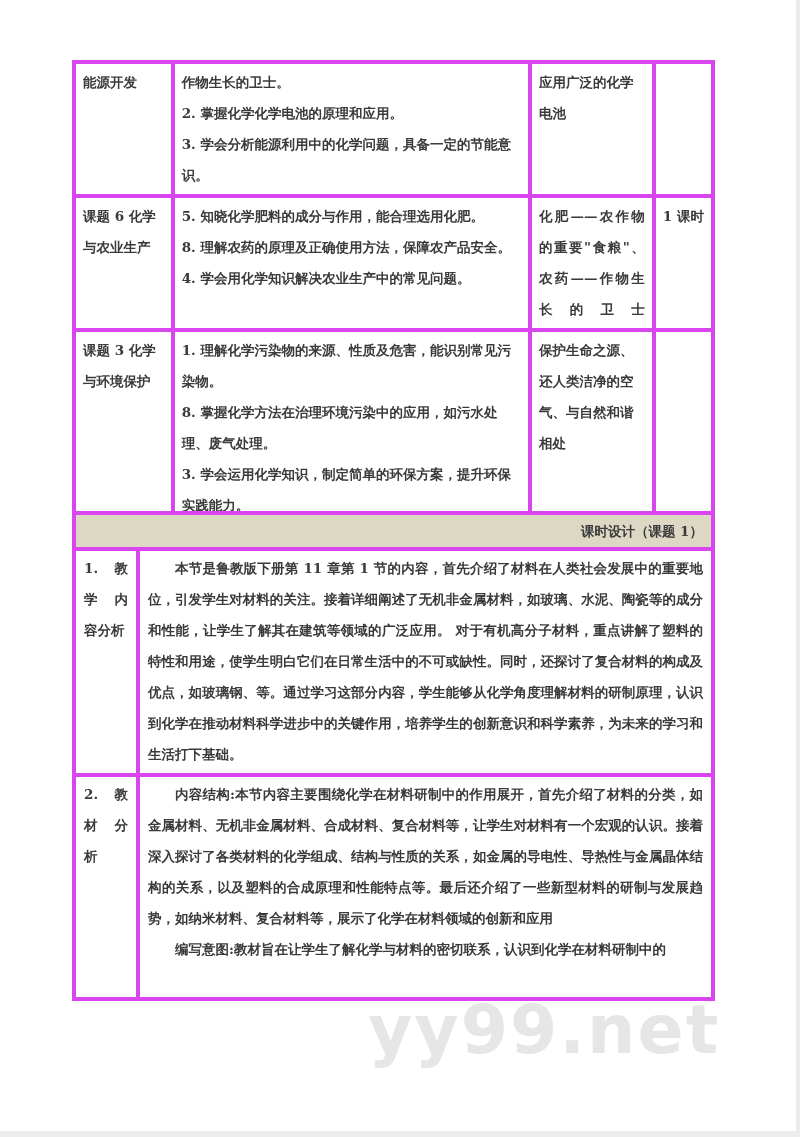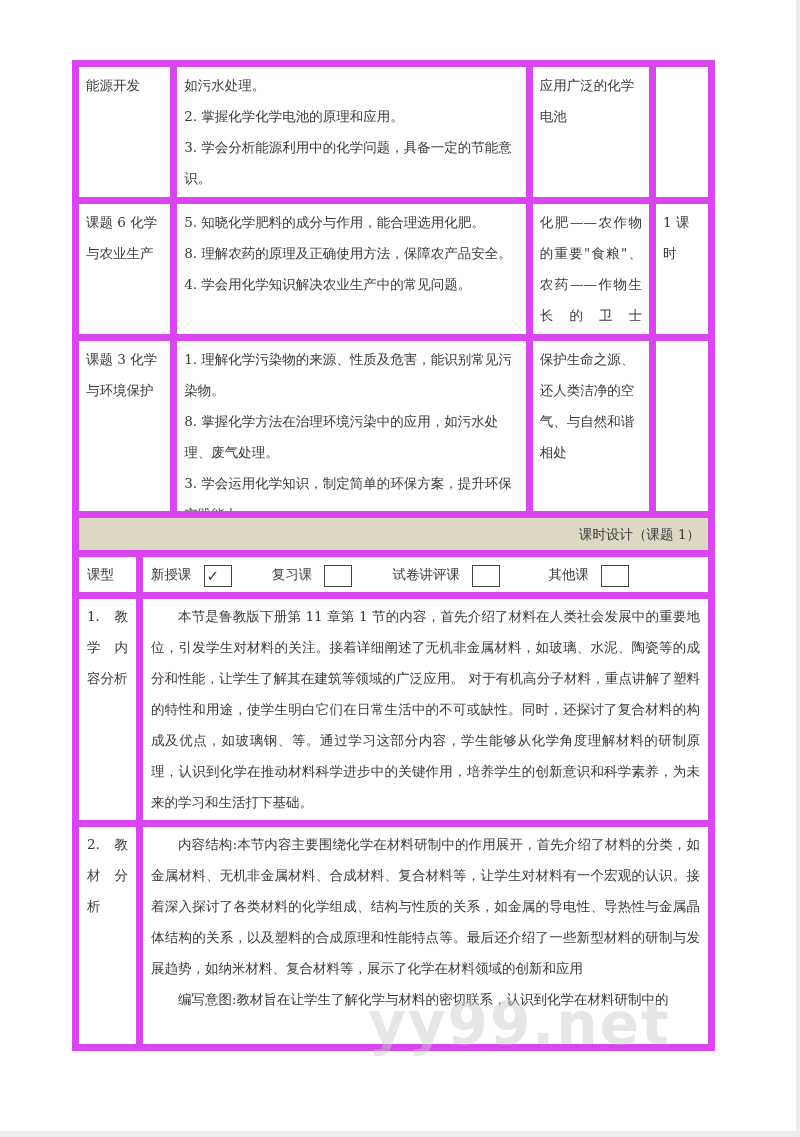--- a/index.html
+++ b/index.html
@@ -7,25 +7,25 @@
       width: 800px; height: 1137px; position: relative; overflow: hidden;
       background: #ffffff;
       font-family: "DejaVu Serif", "Liberation Serif", serif;
       color: #3a3a3a;
     }
     .page-edge-right { position: absolute; top: 0; right: 0; width: 4px; height: 1137px; background: #ececec; }
     .page-edge-bottom { position: absolute; left: 0; bottom: 0; width: 800px; height: 6px; background: #ececec; }
     .watermark {
       position: absolute; left: 368px; top: 990px;
       font-family: "DejaVu Sans", "Liberation Sans", sans-serif;
-      font-weight: bold; font-size: 58px; letter-spacing: 2px;
+      font-weight: bold; font-size: 68px; letter-spacing: 2px;
       color: rgba(200,200,200,0.45); pointer-events: none; z-index: 5;
     }
     table { border-collapse: collapse; position: absolute; left: 72px; table-layout: fixed; }
-    td { border: 7px solid #d946ef; vertical-align: top; font-size: 13.5px; line-height: 31px; padding: 2px 8px; }
+    td { border: 4px solid #d946ef; vertical-align: top; font-size: 13.5px; line-height: 31px; padding: 2px 8px; font-weight: bold; }
     
     #t1 { top: 60px; width: 643px; }
     #t1 td { padding: 3px 7px 3px 7px; }
     .c1 { width: 90px; }
     .c2 { width: 326px; }
     .c3 { width: 113px; }
     .c4 { width: 54px; }
     .just { text-align: justify; text-align-last: justify; }
     
     #t2 { top: 511px; width: 643px; }
@@ -51,21 +51,21 @@
   <colgroup>
       <col class="c1">
       <col class="c2">
       <col class="c3">
       <col class="c4">
     </colgroup>
   <tbody>
       <tr style="height:125px">
     <td>能源开发</td>
     <td>
-      <div>如污水处理。</div>
+      <div>作物生长的卫士。</div>
       <div>2. 掌握化学化学电池的原理和应用。</div>
       <div>3. 学会分析能源利用中的化学问题，具备一定的节能意识。</div>
     </td>
     <td>应用广泛的化学电池</td>
     <td></td>
   </tr>
   <tr style="height:133px">
     <td>课题 6 化学与农业生产</td>
     <td>
       <div>5. 知晓化学肥料的成分与作用，能合理选用化肥。</div>
@@ -90,29 +90,20 @@
 
 <table id="t2">
   <colgroup>
       <col class="lc1">
       <col>
     </colgroup>
   <tbody>
       <tr>
     <td colspan="2" class="band">课时设计（课题 1）</td>
   </tr>
-  <tr style="height:34px">
-    <td>课型</td>
-    <td class="cb-row">
-      <span class="lbl">新授课</span><span class="cb">✓</span><span class="gap"></span>
-      <span class="lbl">复习课</span><span class="cb"></span><span class="gap"></span>
-      <span class="lbl">试卷讲评课</span><span class="cb"></span><span class="gap2"></span>
-      <span class="lbl">其他课</span><span class="cb"></span>
-    </td>
-  </tr>
   <tr style="height:226px">
     <td class="just" style="text-align-last:left">1. 教 学 内容分析</td>
     <td class="para">本节是鲁教版下册第 11 章第 1 节的内容，首先介绍了材料在人类社会发展中的重要地位，引发学生对材料的关注。接着详细阐述了无机非金属材料，如玻璃、水泥、陶瓷等的成分和性能，让学生了解其在建筑等领域的广泛应用。 对于有机高分子材料，重点讲解了塑料的特性和用途，使学生明白它们在日常生活中的不可或缺性。同时，还探讨了复合材料的构成及优点，如玻璃钢、等。通过学习这部分内容，学生能够从化学角度理解材料的研制原理，认识到化学在推动材料科学进步中的关键作用，培养学生的创新意识和科学素养，为未来的学习和生活打下基础。</td>
   </tr>
   <tr style="height:224px">
     <td class="just" style="text-align-last:left">2. 教 材 分析</td>
     <td>
       <div class="para">内容结构:本节内容主要围绕化学在材料研制中的作用展开，首先介绍了材料的分类，如金属材料、无机非金属材料、合成材料、复合材料等，让学生对材料有一个宏观的认识。接着深入探讨了各类材料的化学组成、结构与性质的关系，如金属的导电性、导热性与金属晶体结构的关系，以及塑料的合成原理和性能特点等。最后还介绍了一些新型材料的研制与发展趋势，如纳米材料、复合材料等，展示了化学在材料领域的创新和应用</div>
       <div class="para">编写意图:教材旨在让学生了解化学与材料的密切联系，认识到化学在材料研制中的</div>
     </td>

